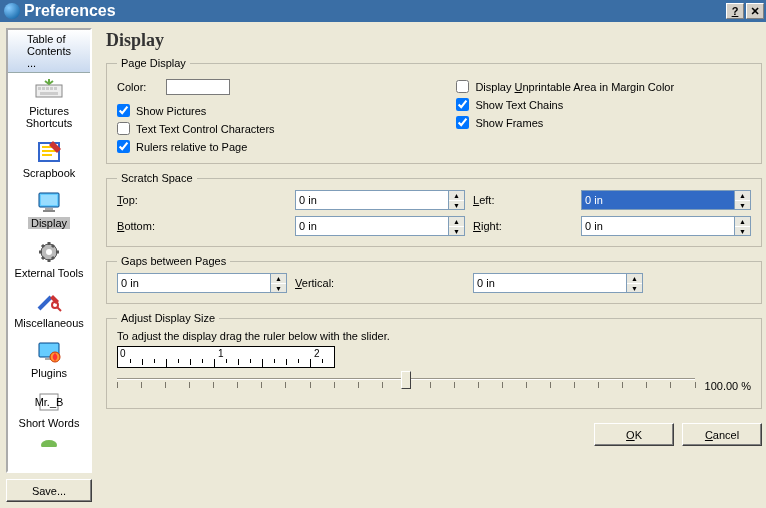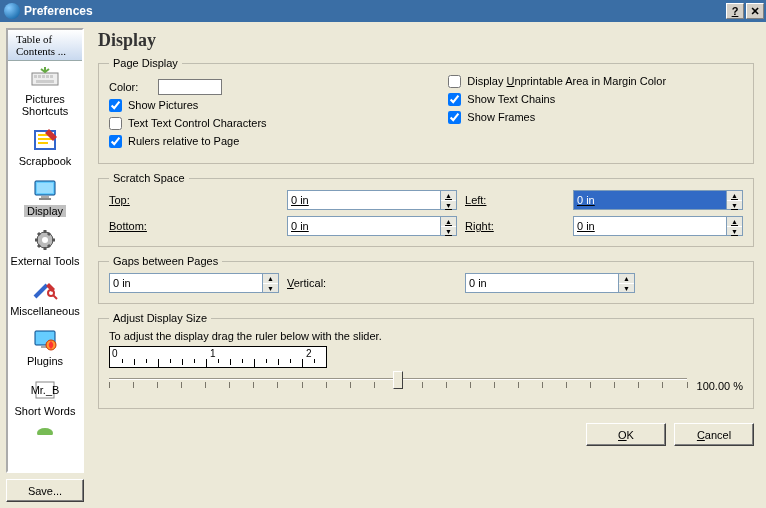--- a/index.html
+++ b/index.html
@@ -1,42 +1,42 @@
 <!DOCTYPE html>
 <html><head>
 <meta charset="utf-8">
 <style>
 * { box-sizing: border-box; margin: 0; padding: 0; font-family: Tahoma, sans-serif; font-size: 11px; }
 body { background: #ece9d8; width: 766px; height: 508px; overflow: hidden; }
 .titlebar { height: 22px; background: linear-gradient(#3a6ea5,#3a6ea5); color: #fff; display: flex; align-items: center; padding: 0 2px 0 4px; }
-.titlebar .title { flex: 1; font-weight: bold; font-size: 12px; }
+.titlebar .title { flex: 1; font-weight: bold; font-size: 16px; }
 .titlebar .btn { width: 18px; height: 16px; background: #d4d0c8; border: 1px solid #808080; border-top-color:#fff; border-left-color:#fff; margin-left: 2px; display:flex; align-items:center; justify-content:center; color:#000; font-weight:bold; cursor:default; font-size:11px; }
 .tbicon { width: 16px; height: 16px; margin-right: 4px; background: radial-gradient(circle at 30% 30%, #8cf, #059); border-radius: 50%; }
 .content { display:flex; height: calc(100% - 22px); padding: 6px; gap: 8px; }
 .toc-col { width: 116px; display:flex; flex-direction:column; }
 .toc-frame { flex:1; background:#fff; border: 2px inset #fff; display:flex; flex-direction:column; overflow:hidden; }
-.toc-head { background: linear-gradient(to bottom,#fff,#c9d9ef); border-bottom:1px solid #9aa; padding:3px 8px;font-family:Liberation Serif, serif; }
+.toc-head { background: linear-gradient(to bottom,#fff,#c9d9ef); border-bottom:1px solid #9aa; padding:3px 19px; }
 .toc-items { flex:1; overflow:auto; text-align:center; }
 .toc-item { padding: 4px 2px 6px; cursor:default; }
 .toc-item .lbl { margin-top:2px; display:block; }
 .toc-item.sel .lbl { background:#c0c0c0; display:inline-block; padding:0 3px; }
 .ico { width:32px; height:26px; margin:0 auto; display:block; }
 .save-row { padding-top:6px; }
 button.win { background:#ece9d8; border:1px solid #404040; border-top-color:#fff; border-left-color:#fff; box-shadow: inset -1px -1px #808080, inset 1px 1px #ece9d8; padding: 2px 0; min-width:75px; height:23px; cursor:default; }
 .main { flex:1; display:flex; flex-direction:column; }
 .page-title { font-family: "Trebuchet MS", Tahoma; font-size: 18px; font-weight:bold; color:#333; padding: 2px 0 6px 6px; }
 fieldset { border:1px solid #c0bcae; border-top-color:#bfbdb0; margin:0 6px 8px 6px; padding: 6px 10px 10px 10px; }
 legend { padding:0 4px; }
 .row { display:flex; align-items:center; gap:4px; margin:4px 0; }
 .cols { display:flex; gap:30px; }
 .colL { flex:1.05; } .colR { flex:1; }
-.cb { display:flex; align-items:flex-start; gap:6px; min-height:18px; }
+.cb { display:flex; align-items:flex-end; gap:6px; min-height:18px; }
 .cb input { width:13px; height:13px; }
 .swatch { width:64px; height:16px; border:1px solid #7a7a7a; background:#fff; display:inline-block; }
-.grid2 { display:grid; grid-template-columns: 170px 1fr 100px 1fr; column-gap:8px; row-gap:6px; align-items:center;text-decoration:underline; }
+.grid2 { display:grid; grid-template-columns: 170px 1fr 100px 1fr; column-gap:8px; row-gap:6px; align-items:center; }
 .grid2b { display:grid; grid-template-columns: 170px 1fr 100px 1fr; column-gap:8px; align-items:center; }
 .spin { display:flex; align-items:stretch; width:170px; }
 .spin input { flex:1; border:1px solid #7f9db9; border-right:none; padding:1px 3px; height:20px; font-size:11px; }
 .spin input.sel { background:#316ac5; color:#fff; }
 .spin .sbtns { display:flex; flex-direction:column; border:1px solid #7f9db9; }
 .spin .sbtn { width:15px; height:9px; background:#e8e8e0; border-top:1px solid #fff; display:flex; align-items:center; justify-content:center; font-size:7px; line-height:1; }
 .spin .sbtn:first-child { border-top:none; }
 .u { text-decoration: underline; }
 .ruler-area { margin-top:4px; }
 .ruler-box { width:218px; height:22px; border:1px solid #000; background:#fff; position:relative; overflow:hidden; margin-bottom:6px; }

